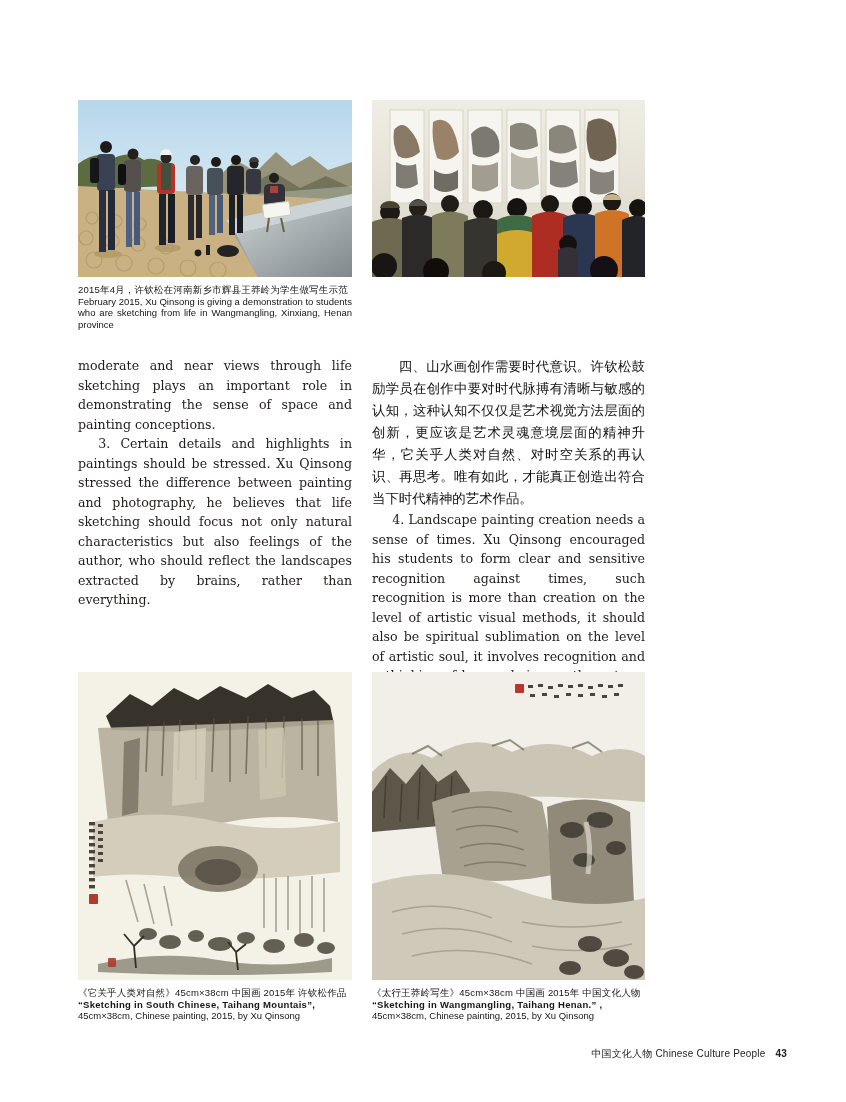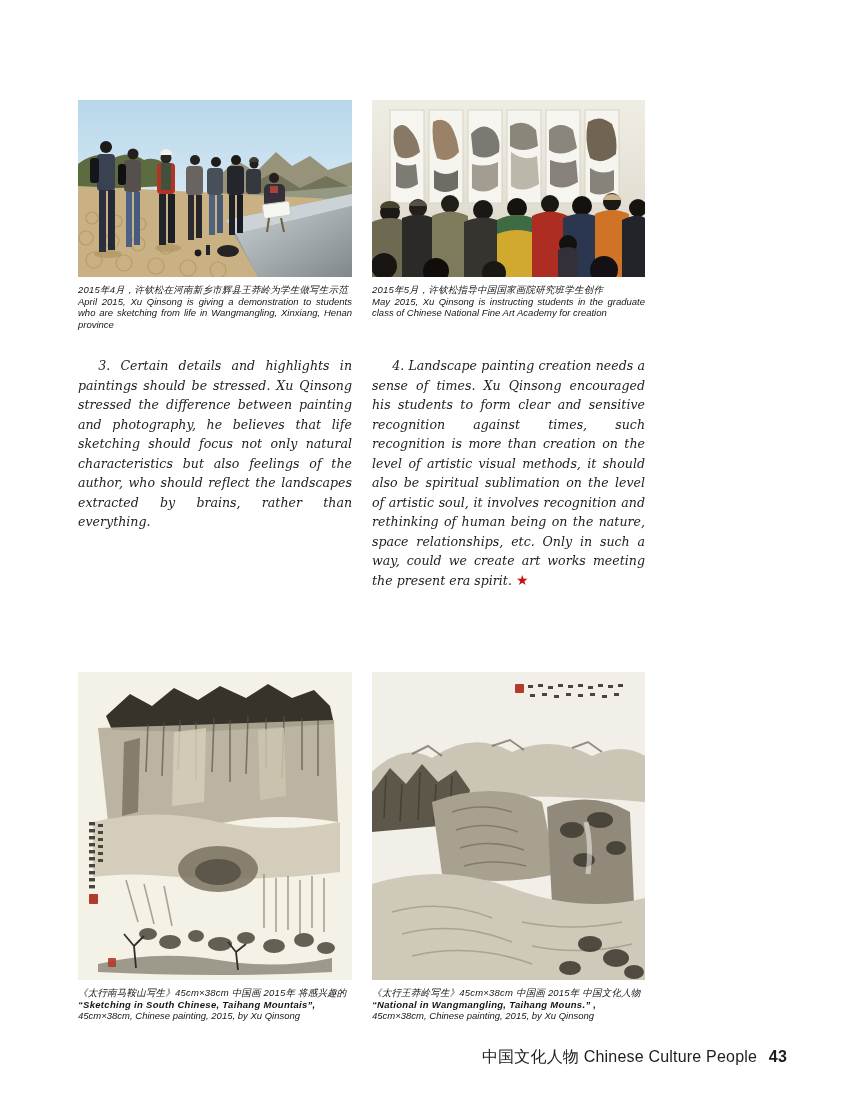--- a/index.html
+++ b/index.html
@@ -1,20 +1,20 @@
 <!DOCTYPE html>
 <html><head>
 <meta charset="utf-8">
 <style>
   html,body{margin:0;padding:0;background:#ffffff;}
   .page{
     position:relative;width:846px;height:1102px;background:#ffffff;overflow:hidden;
     font-family:"Liberation Sans",sans-serif;color:#1a1a1a;
   }
-  .row{position:absolute;left:78px;width:641px;display:flex;gap:20px;font-style:italic;}
+  .row{position:absolute;left:78px;width:641px;display:flex;gap:20px;}
   .photos-row{top:100px;}
   .article-row{top:356px;}
   .paintings-row{top:672px;}
   figure{margin:0;}
   .col-a{width:274px;flex:0 0 274px;}
   .col-b{width:273px;flex:0 0 273px;}
   svg{display:block;}
   
   .cap{margin-top:7px;font-size:9.5px;line-height:11.6px;color:#151515;}
   .cap-cn{letter-spacing:.2px;}
@@ -29,21 +29,21 @@
   p.cn{
     font-size:13.4px;line-height:22px;text-align:justify;color:#121212;
     text-indent:2em;font-family:"Liberation Sans",sans-serif;
   }
   p.indent{text-indent:1.6em;}
   .gap-top{margin-top:20px;}
   .star{color:#c61212;font-size:14px;padding-left:4px;font-family:"DejaVu Sans",sans-serif;}
   
   .footer{
     position:absolute;top:1047px;left:0;width:787px;text-align:right;
-    font-size:16px;color:#1d1d1d;letter-spacing:.2px;
+    font-size:10px;color:#1d1d1d;letter-spacing:.2px;
   }
   .footer .pn{font-weight:bold;margin-left:7px;}
 </style>
 </head>
 <body>
 
 <div class="page">
 
   <div class="row photos-row">
 
@@ -128,21 +128,21 @@
           <line x1="203" y1="118" x2="206" y2="132" stroke="#6f6142" stroke-width="2"></line>
         </g>
         <g>
           <ellipse cx="150" cy="151" rx="11" ry="6" fill="#232323"></ellipse>
           <rect x="128" y="145" width="4" height="10" fill="#20242a"></rect>
           <circle cx="120" cy="153" r="3.4" fill="#1c1c1e"></circle>
         </g>
       </svg>
       <figcaption class="cap">
         <div class="cap-cn">2015年4月，许钦松在河南新乡市辉县王莽岭为学生做写生示范</div>
-        <div class="cap-en">April 2015, Xu Qinsong is giving a demonstration to students who are sketching from life in Wangmangling, Xinxiang, Henan province</div>
+        <div class="cap-en">February 2015, Xu Qinsong is giving a demonstration to students who are sketching from life in Wangmangling, Xinxiang, Henan province</div>
       </figcaption>
     </figure>
 
     <figure class="col-b">
       <svg viewBox="0 0 273 177" width="273" height="177">
         <defs>
           <linearGradient id="wall1" x1="0" x2="0" y1="0" y2="1">
             <stop offset="0" stop-color="#f0ede4"></stop>
               <stop offset="1" stop-color="#d9d4c6"></stop>
           </linearGradient>
@@ -192,32 +192,30 @@
           <circle cx="266" cy="108" r="9" fill="#17130f"></circle>
           <path d="M250,120 q16,-8 23,-2 L273,177 L250,177 Z" fill="#23232a"></path>
           <circle cx="12" cy="166" r="13" fill="#191512"></circle>
           <circle cx="64" cy="171" r="13" fill="#100d0b"></circle>
           <circle cx="122" cy="173" r="12" fill="#1b1713"></circle>
           <circle cx="196" cy="144" r="9" fill="#141210"></circle>
             <path d="M186,150 q10,-6 20,0 L206,177 L186,177 Z" fill="#352f3a"></path>
           <circle cx="232" cy="170" r="14" fill="#141016"></circle>
         </g>
       </svg>
-      <figcaption class="cap">
-        <div class="cap-cn">2015年5月，许钦松指导中国国家画院研究班学生创作</div>
-        <div class="cap-en">May 2015, Xu Qinsong is instructing students in the graduate class of Chinese National Fine Art Academy for creation</div>
-      </figcaption>
     </figure>
   </div>
 
   <div class="row article-row">
     <div class="col-a article-col">
+      <p class="en">moderate and near views through life sketching plays an important role in demonstrating the sense of space and painting conceptions.</p>
       <p class="en indent">3. Certain details and highlights in paintings should be stressed. Xu Qinsong stressed the difference between painting and photography, he believes that life sketching should focus not only natural characteristics but also feelings of the author, who should reflect the landscapes extracted by brains, rather than everything.</p>
     </div>
     <div class="col-b article-col">
+      <p class="cn">四、山水画创作需要时代意识。许钦松鼓励学员在创作中要对时代脉搏有清晰与敏感的认知，这种认知不仅仅是艺术视觉方法层面的创新，更应该是艺术灵魂意境层面的精神升华，它关乎人类对自然、对时空关系的再认识、再思考。唯有如此，才能真正创造出符合当下时代精神的艺术作品。</p>
       <p class="en indent"><span>4. Landscape painting creation needs a sense of times. Xu Qinsong encouraged his students to form clear and sensitive recognition against times, such recognition is more than creation on the level of artistic visual methods, it should also be spiritual sublimation on the level of artistic soul, it involves recognition and rethinking of human being on the nature, space relationships, etc. Only in such a way, could we create art works meeting the present era spirit.</span><span class="star">★</span></p>
     </div>
   </div>
 
   <div class="row paintings-row">
 
     <figure class="col-a">
       <svg viewBox="0 0 274 308" width="274" height="308">
         <rect width="274" height="308" fill="#f4f1e6"></rect>
         <path d="M28,44 L52,22 L74,34 L96,16 L120,28 L142,14 L168,26 L190,12 L214,26 L236,18 L252,34 L256,52 L120,60 L34,58 Z" fill="#38332a"></path>
@@ -282,21 +280,21 @@
             <rect x="20" y="159" width="5" height="3"></rect>
           <rect x="20" y="166" width="5" height="3"></rect>
             <rect x="20" y="173" width="5" height="3"></rect>
           <rect x="20" y="180" width="5" height="3"></rect>
             <rect x="20" y="187" width="5" height="3"></rect>
         </g>
         <rect x="11" y="222" width="9" height="10" rx="1" fill="#b13a2b"></rect>
         <rect x="30" y="286" width="8" height="9" rx="1" fill="#b13a2b" opacity="0.9"></rect>
       </svg>
       <figcaption class="cap">
-        <div class="cap-cn">《太行南马鞍山写生》45cm×38cm  中国画  2015年  将感兴趣的</div>
+        <div class="cap-cn">《它关乎人类对自然》45cm×38cm  中国画  2015年  许钦松作品</div>
         <div class="cap-bold">“Sketching in South Chinese, Taihang Mountais”,</div>
         <div>45cm×38cm, Chinese painting, 2015,  by Xu Qinsong</div>
       </figcaption>
     </figure>
 
     <figure class="col-b">
       <svg viewBox="0 0 273 308" width="273" height="308">
         <rect width="273" height="308" fill="#f1efe8"></rect>
         <g fill="#4b463c">
           <rect x="156" y="13" width="5" height="3"></rect>
@@ -357,21 +355,21 @@
         </g>
         <g fill="#3a352b" opacity="0.85">
           <ellipse cx="218" cy="272" rx="12" ry="8"></ellipse>
             <ellipse cx="244" cy="286" rx="13" ry="9"></ellipse>
           <ellipse cx="198" cy="296" rx="11" ry="7"></ellipse>
             <ellipse cx="262" cy="300" rx="10" ry="7"></ellipse>
         </g>
       </svg>
       <figcaption class="cap">
         <div class="cap-cn">《太行王莽岭写生》45cm×38cm  中国画  2015年  中国文化人物</div>
-        <div class="cap-bold">“National in Wangmangling, Taihang Mouns.” ,</div>
+        <div class="cap-bold">“Sketching in Wangmangling, Taihang Henan.” ,</div>
         <div>45cm×38cm, Chinese painting, 2015, by Xu Qinsong</div>
       </figcaption>
     </figure>
   </div>
 
   <div class="footer">
     <span>中国文化人物</span>
     <span>Chinese Culture People</span>
     <span class="pn">43</span>
   </div>

